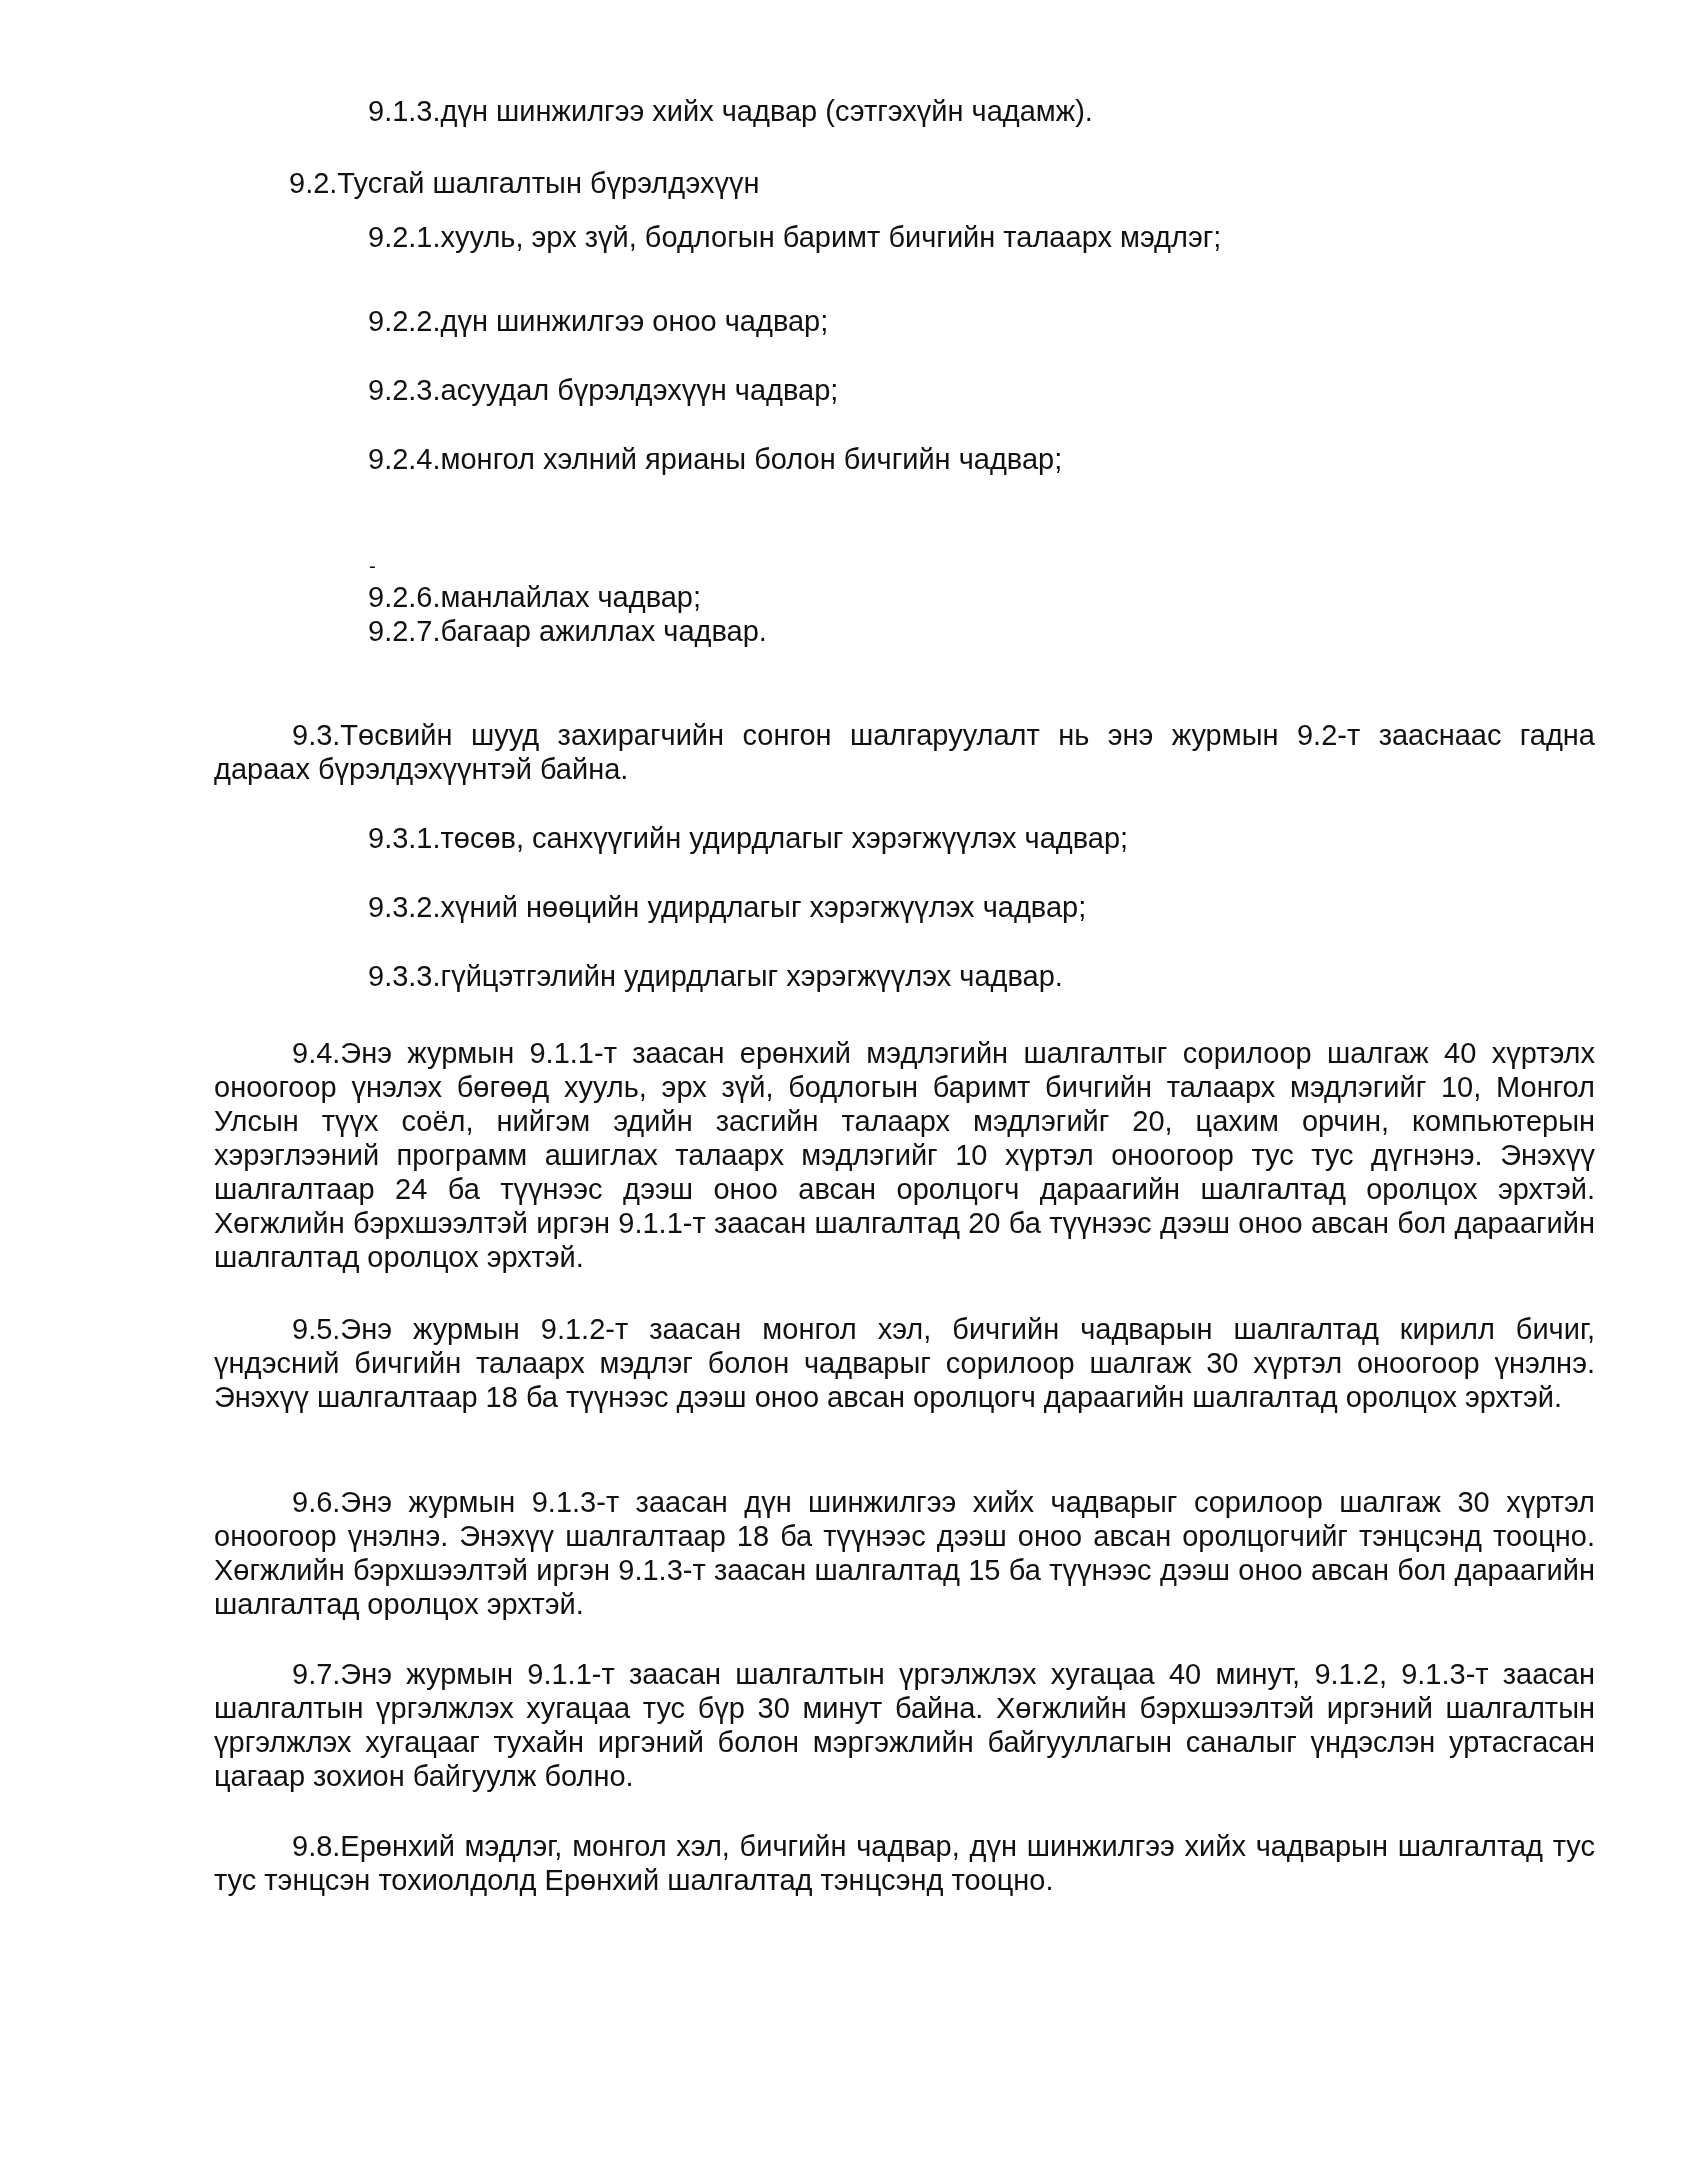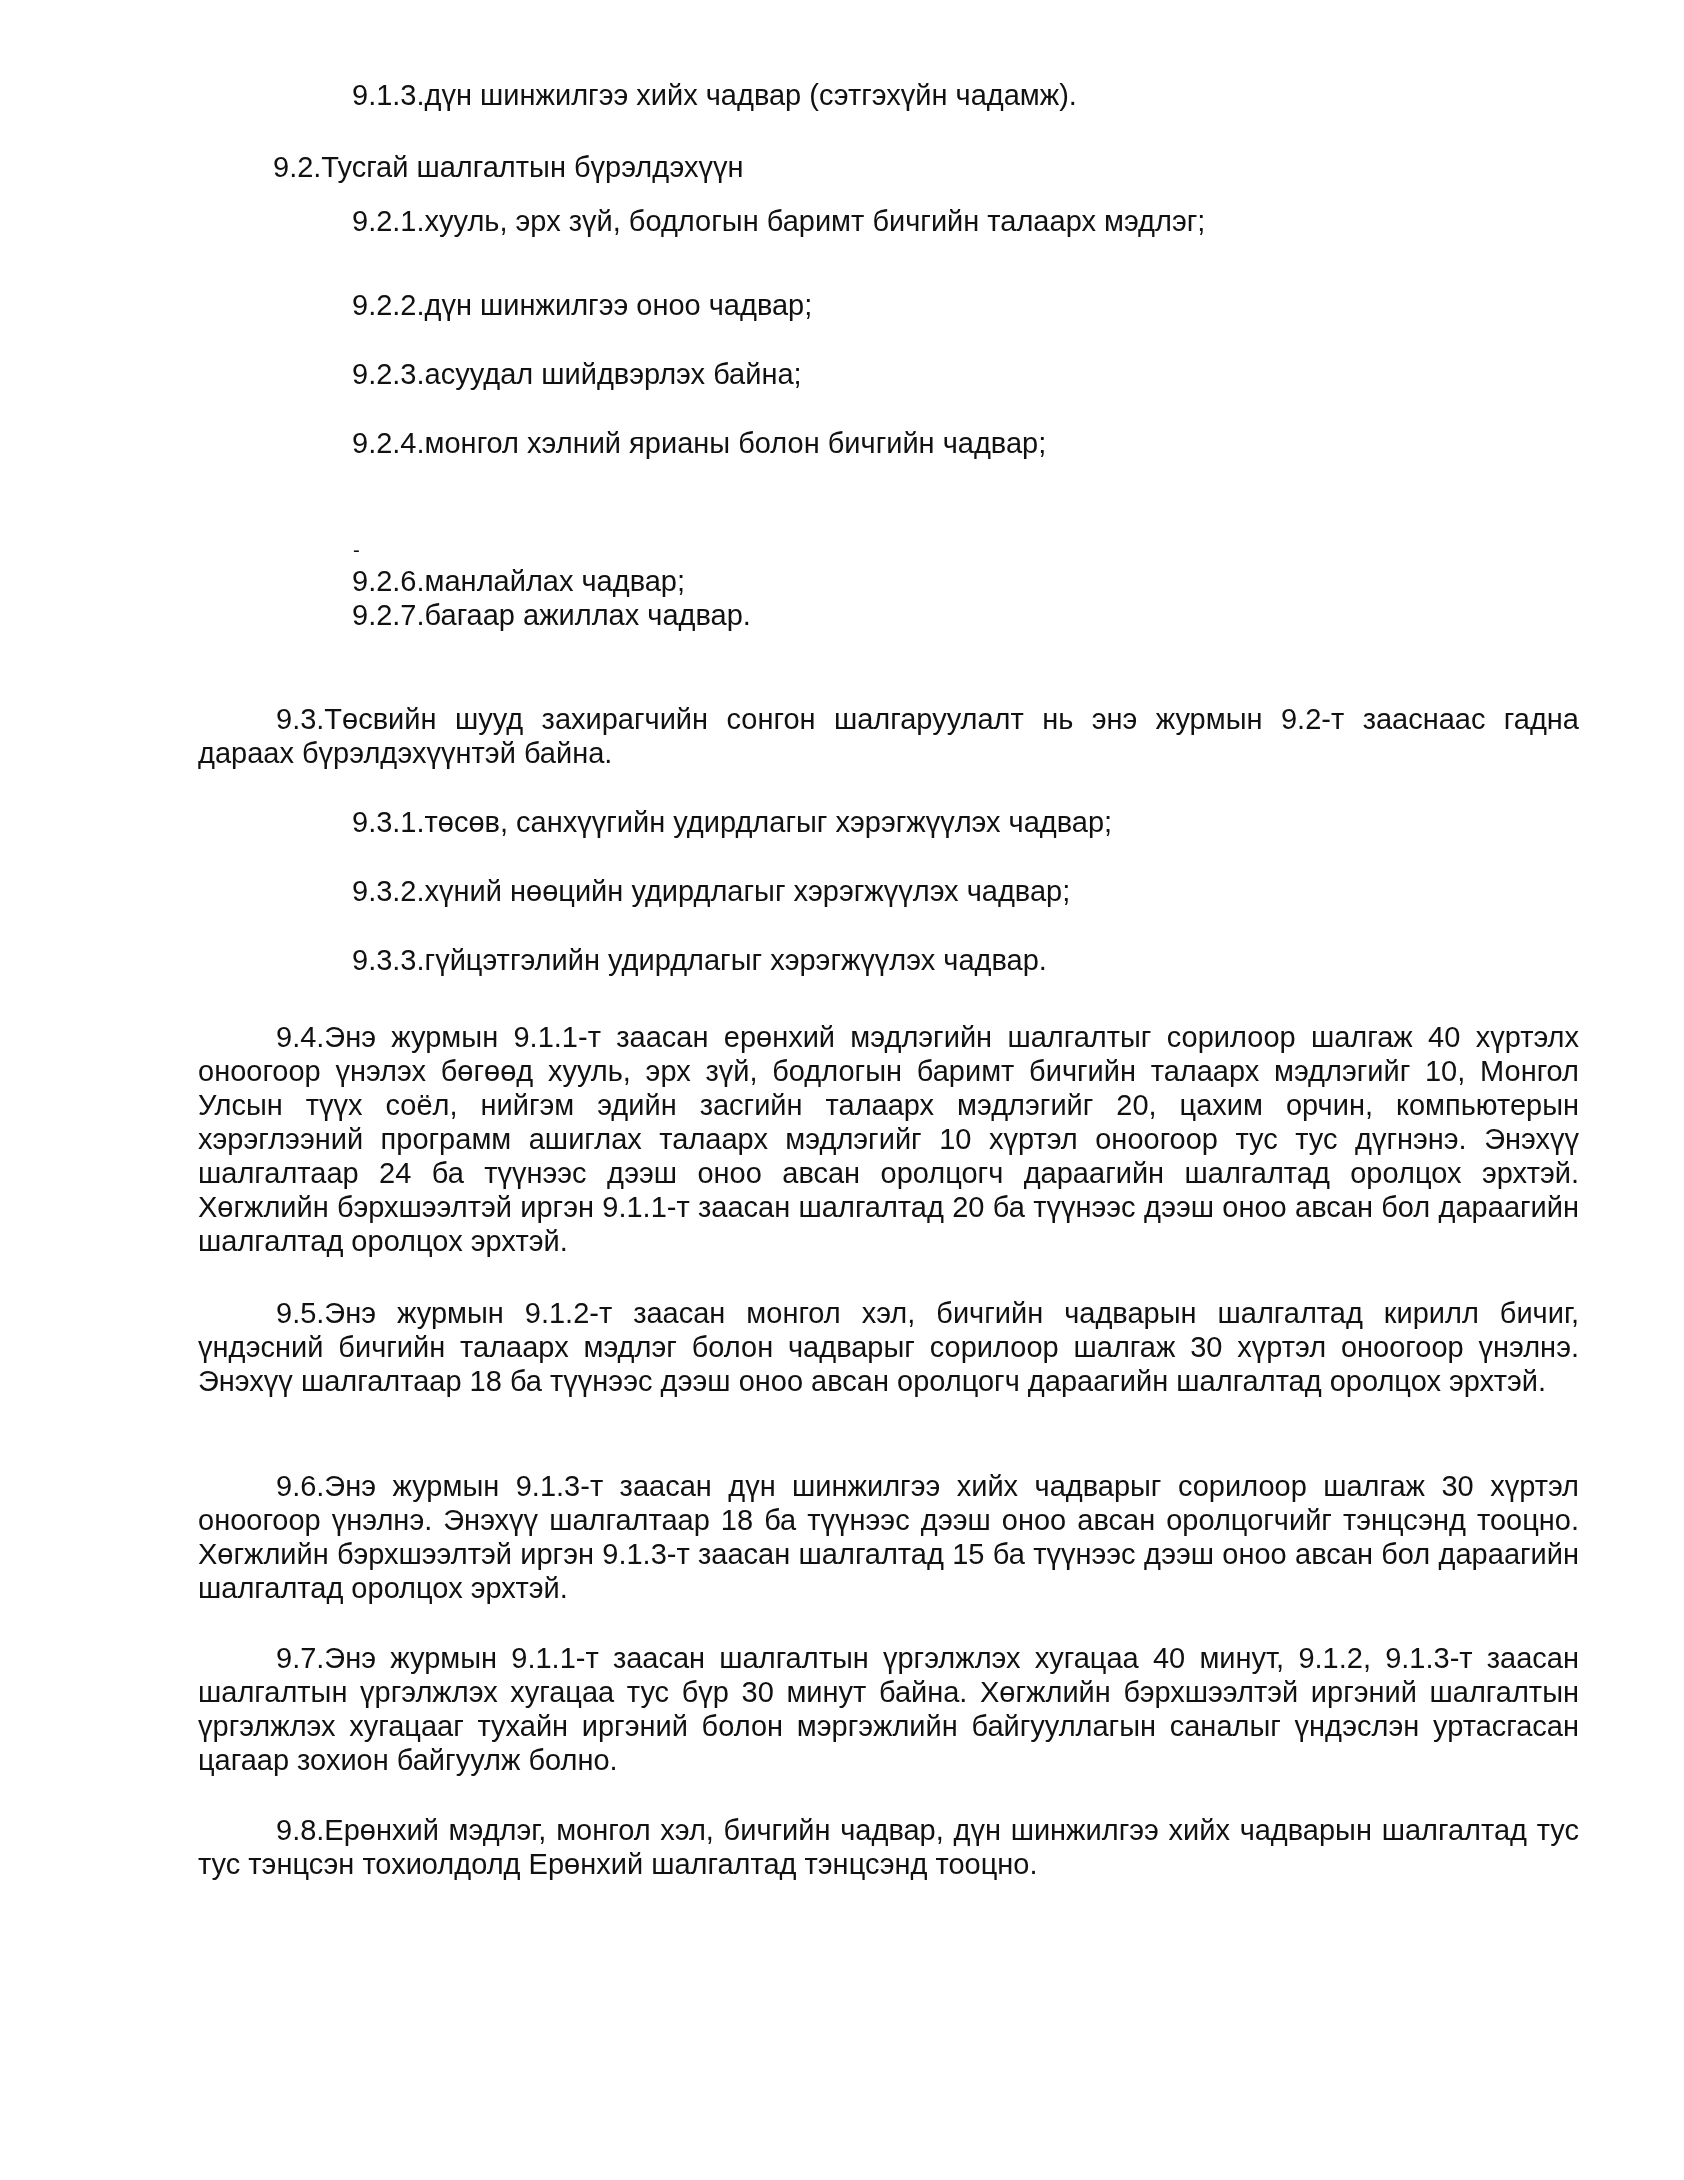--- a/index.html
+++ b/index.html
@@ -4,21 +4,21 @@
 <style>
   html, body { margin: 0; padding: 0; background: #ffffff; }
   body { width: 1685px; height: 2181px; position: relative; overflow: hidden; }
   .page { position: absolute; left: 0; top: 0; width: 1685px; height: 2181px; background: #fff; }
   .blk {
     position: absolute;
     font-family: "Liberation Sans", sans-serif;
     font-size: 29px;
     line-height: 34px;
     color: #111111;
-    margin: 0;
+    margin: 16px;
     white-space: nowrap;
   }
   .sub { left: 352px; }
   .sec { left: 273px; }
   .para {
     left: 198px;
     width: 1381px;
     white-space: normal;
     text-align: justify;
     text-indent: 78px;
@@ -27,21 +27,21 @@
   .dash { left: 353px; font-size: 20.4px; line-height: 20.4px; }
 </style>
 </head>
 <body>
 
 <div class="page">
   <p class="blk sub" style="top:78px">9.1.3.дүн шинжилгээ хийх чадвар (сэтгэхүйн чадамж).</p>
   <p class="blk sec" style="top:150px">9.2.Тусгай шалгалтын бүрэлдэхүүн</p>
   <p class="blk sub" style="top:204px">9.2.1.хууль, эрх зүй, бодлогын баримт бичгийн талаарх мэдлэг;</p>
   <p class="blk sub" style="top:288px">9.2.2.дүн шинжилгээ оноо чадвар;</p>
-  <p class="blk sub" style="top:357px">9.2.3.асуудал шийдвэрлэх байна;</p>
+  <p class="blk sub" style="top:357px">9.2.3.асуудал бүрэлдэхүүн чадвар;</p>
   <p class="blk sub" style="top:426px">9.2.4.монгол хэлний ярианы болон бичгийн чадвар;</p>
   <p class="blk dash" style="top:540px">-</p>
   <p class="blk sub" style="top:564px">9.2.6.манлайлах чадвар;</p>
   <p class="blk sub" style="top:598px">9.2.7.багаар ажиллах чадвар.</p>
 
   <p class="blk para" style="top:702px">9.3.Төсвийн шууд захирагчийн сонгон шалгаруулалт нь энэ журмын 9.2-т зааснаас гадна дараах бүрэлдэхүүнтэй байна.</p>
 
   <p class="blk sub" style="top:805px">9.3.1.төсөв, санхүүгийн удирдлагыг хэрэгжүүлэх чадвар;</p>
   <p class="blk sub" style="top:874px">9.3.2.хүний нөөцийн удирдлагыг хэрэгжүүлэх чадвар;</p>
   <p class="blk sub" style="top:943px">9.3.3.гүйцэтгэлийн удирдлагыг хэрэгжүүлэх чадвар.</p>

